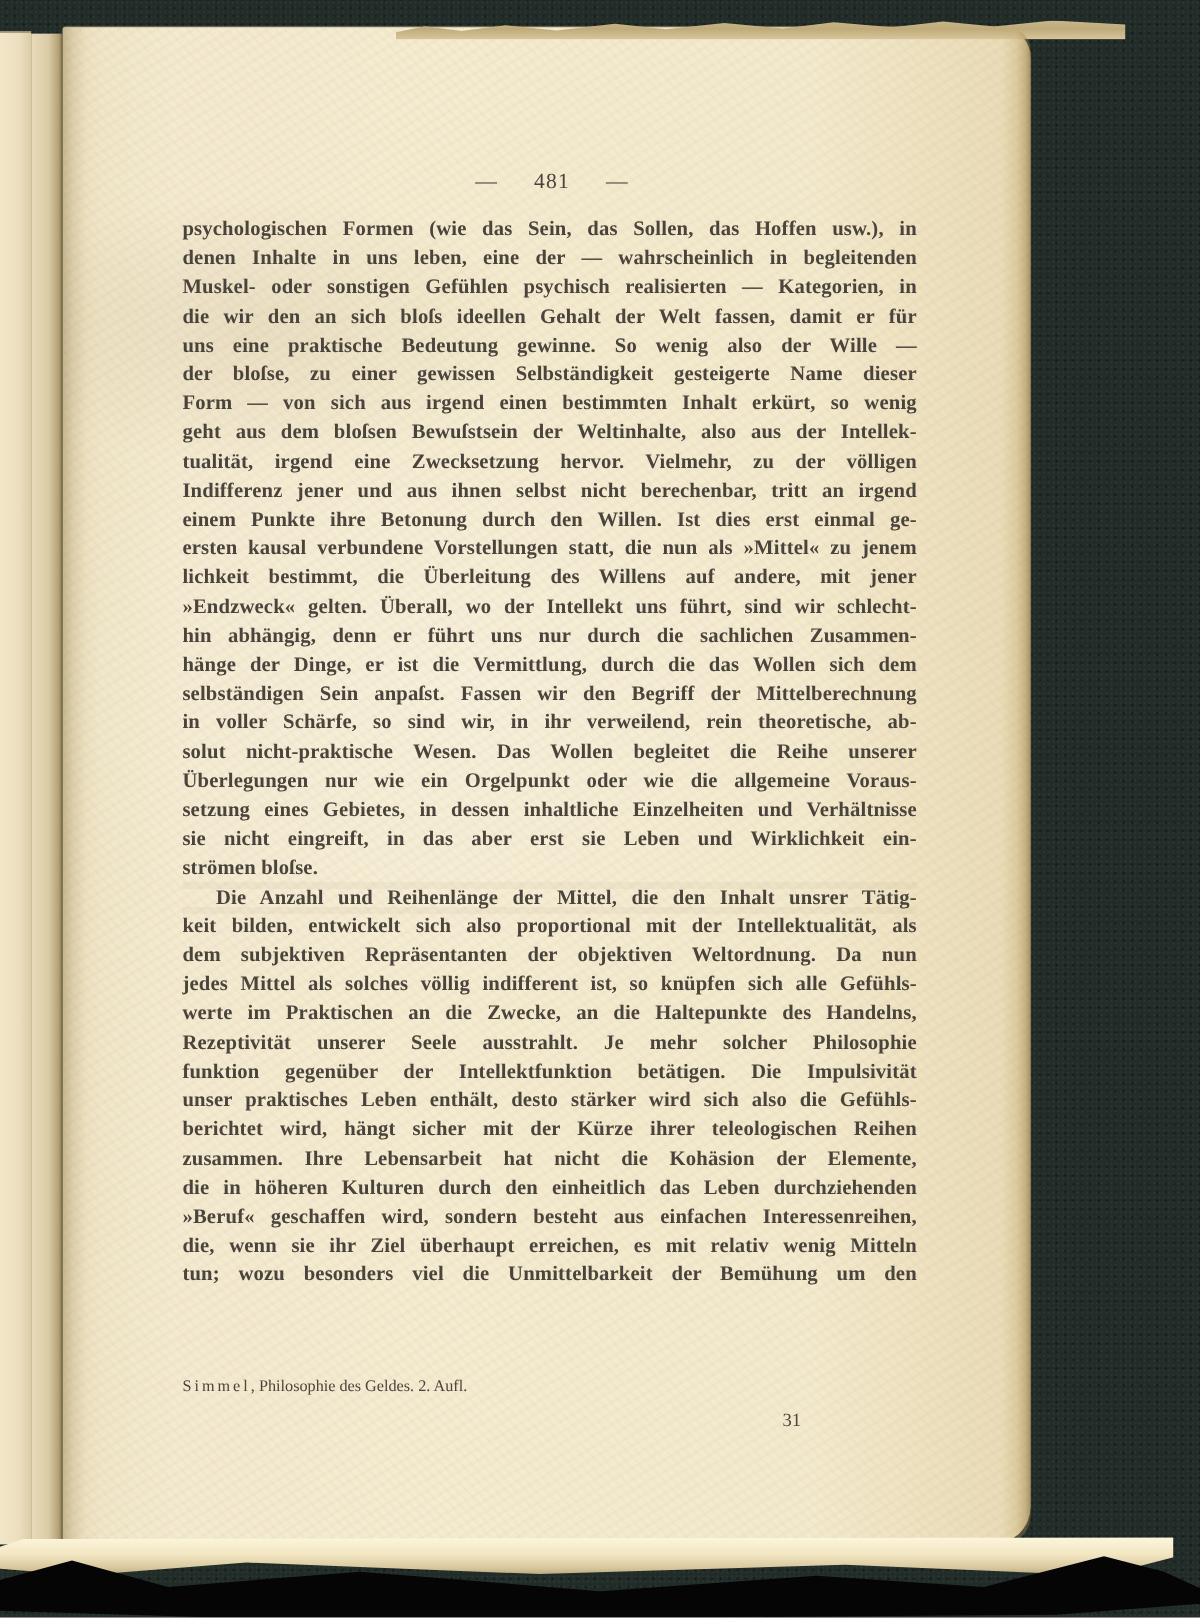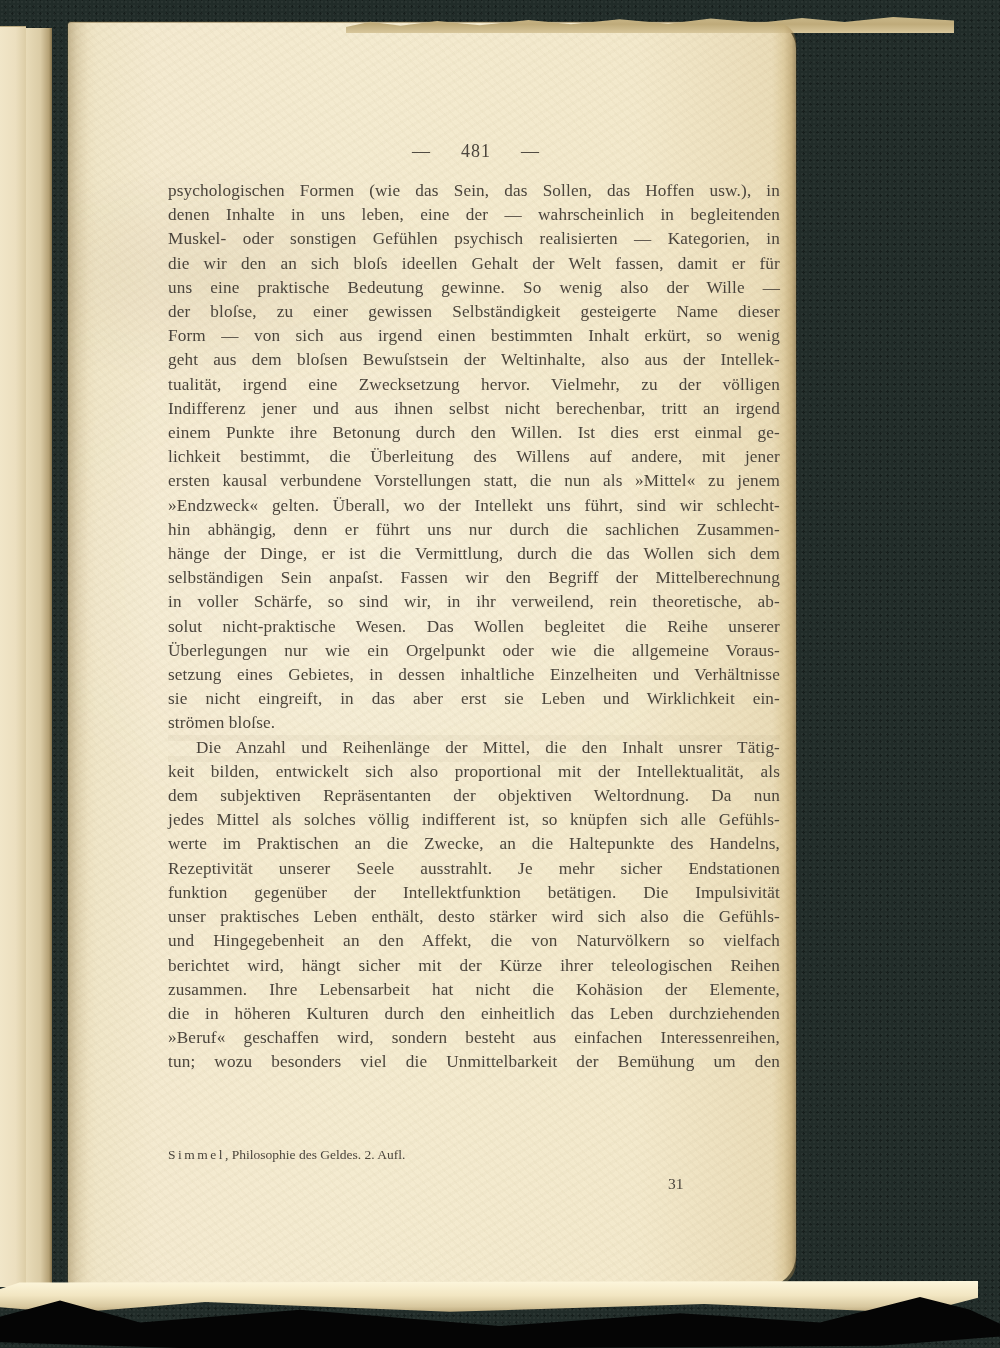--- a/index.html
+++ b/index.html
@@ -27,28 +27,29 @@
     position: absolute; left: 0; top: 26px; width: 26px; height: 1260px;
     background: linear-gradient(90deg, #f1e6c8 0%, #ecdfbf 60%, #dccda6 100%);
     border-top: 1px solid #bba97f;
   }
   .gutter-gap {
     position: absolute; left: 26px; top: 28px; width: 26px; height: 1258px;
     background: linear-gradient(90deg, #e8dbb8 0%, #dbcca6 55%, #b5a175 88%, #82704a 100%);
   }
 
   .page-main {
-    position: absolute; left: 68px; top: 22px; width: 728px; height: 1264px;
+    position: absolute; left: 52px; top: 22px; width: 788px; height: 1264px;
     border-radius: 3px 26px 32px 6px;
     background:
       radial-gradient(340px 160px at 20% 20%, rgba(140,115,70,0.10), transparent 70%),
       radial-gradient(560px 420px at 42% 44%, rgba(255,255,255,0.22), transparent 65%),
       linear-gradient(90deg, #e6d8b4 0%, #f0e6c8 4%, #f4ead0 12%, var(--paper, #f4ebd0) 40%, #f3e9cc 78%, #eadcb8 97%, #e2d2a9 100%);
     border-top: 1px solid rgba(140,120,80,0.55);
     box-shadow: 0 0 0 1px rgba(90,75,45,0.25);
+    padding-left: 19px;
   }
   .paper-grain {
     position: absolute; inset: 0; border-radius: inherit; pointer-events: none;
     background:
       repeating-linear-gradient(47deg, rgba(160,140,90,0.03) 0 2px, transparent 2px 6px),
       repeating-linear-gradient(-31deg, rgba(120,100,60,0.025) 0 3px, transparent 3px 8px);
   }
   .deckle-top {
     position: absolute; left: 278px; top: -6px; width: 608px; height: 16px;
     background: linear-gradient(180deg, #c9b789 0%, #bfab7a 45%, #d8c79c 100%);
@@ -90,21 +91,21 @@
     color: var(--ink, #4a443c);
   }
   .running-header span { margin: 0 15px; }
 
   .body-text {
     position: absolute; left: 100px; top: 156px; width: 612px;
     font-size: 17.2px; line-height: 24.2px;
     color: var(--ink, #4a443c);
     letter-spacing: 0.15px;
   }
-  .tline { text-align: justify; text-align-last: justify; }
+  .tline { text-align: justify; text-align-last: justify; font-weight: bold; }
   .tline.no-just { text-align-last: left; }
   .tline.indent { text-indent: 28px; }
 
   .page-footer {
     position: absolute; left: 100px; top: 1123px; width: 616px; height: 22px;
     font-size: 13.5px; line-height: 18px;
     color: var(--ink, #4a443c);
   }
   .page-footer .author { letter-spacing: 2.5px; }
   .page-footer .sheet-number {
@@ -136,47 +137,47 @@
           <div class="tline">denen Inhalte in uns leben, eine der — wahrscheinlich in begleitenden</div>
           <div class="tline">Muskel- oder sonstigen Gefühlen psychisch realisierten — Kategorien, in</div>
           <div class="tline">die wir den an sich bloſs ideellen Gehalt der Welt fassen, damit er für</div>
           <div class="tline">uns eine praktische Bedeutung gewinne. So wenig also der Wille —</div>
           <div class="tline">der bloſse, zu einer gewissen Selbständigkeit gesteigerte Name dieser</div>
           <div class="tline">Form — von sich aus irgend einen bestimmten Inhalt erkürt, so wenig</div>
           <div class="tline">geht aus dem bloſsen Bewuſstsein der Weltinhalte, also aus der Intellek-</div>
           <div class="tline">tualität, irgend eine Zwecksetzung hervor. Vielmehr, zu der völligen</div>
           <div class="tline">Indifferenz jener und aus ihnen selbst nicht berechenbar, tritt an irgend</div>
           <div class="tline">einem Punkte ihre Betonung durch den Willen. Ist dies erst einmal ge-</div>
+          <div class="tline">ersten kausal verbundene Vorstellungen statt, die nun als »Mittel« zu jenem</div>
           <div class="tline">lichkeit bestimmt, die Überleitung des Willens auf andere, mit jener</div>
-          <div class="tline">ersten kausal verbundene Vorstellungen statt, die nun als »Mittel« zu jenem</div>
           <div class="tline">»Endzweck« gelten. Überall, wo der Intellekt uns führt, sind wir schlecht-</div>
           <div class="tline">hin abhängig, denn er führt uns nur durch die sachlichen Zusammen-</div>
           <div class="tline">hänge der Dinge, er ist die Vermittlung, durch die das Wollen sich dem</div>
           <div class="tline">selbständigen Sein anpaſst. Fassen wir den Begriff der Mittelberechnung</div>
           <div class="tline">in voller Schärfe, so sind wir, in ihr verweilend, rein theoretische, ab-</div>
           <div class="tline">solut nicht-praktische Wesen. Das Wollen begleitet die Reihe unserer</div>
           <div class="tline">Überlegungen nur wie ein Orgelpunkt oder wie die allgemeine Voraus-</div>
           <div class="tline">setzung eines Gebietes, in dessen inhaltliche Einzelheiten und Verhältnisse</div>
           <div class="tline">sie nicht eingreift, in das aber erst sie Leben und Wirklichkeit ein-</div>
           <div class="tline no-just">strömen bloſse.</div>
         </div>
         <div class="para">
           <div class="tline indent">Die Anzahl und Reihenlänge der Mittel, die den Inhalt unsrer Tätig-</div>
           <div class="tline">keit bilden, entwickelt sich also proportional mit der Intellektualität, als</div>
           <div class="tline">dem subjektiven Repräsentanten der objektiven Weltordnung. Da nun</div>
           <div class="tline">jedes Mittel als solches völlig indifferent ist, so knüpfen sich alle Gefühls-</div>
           <div class="tline">werte im Praktischen an die Zwecke, an die Haltepunkte des Handelns,</div>
-          <div class="tline">Rezeptivität unserer Seele ausstrahlt. Je mehr sicher Endstationen</div>
+          <div class="tline">Rezeptivität unserer Seele ausstrahlt. Je mehr solcher Philosophie</div>
           <div class="tline">funktion gegenüber der Intellektfunktion betätigen. Die Impulsivität</div>
           <div class="tline">unser praktisches Leben enthält, desto stärker wird sich also die Gefühls-</div>
-          <div class="tline">und Hingegebenheit an den Affekt, die von Naturvölkern so vielfach</div>
           <div class="tline">berichtet wird, hängt sicher mit der Kürze ihrer teleologischen Reihen</div>
           <div class="tline">zusammen. Ihre Lebensarbeit hat nicht die Kohäsion der Elemente,</div>
           <div class="tline">die in höheren Kulturen durch den einheitlich das Leben durchziehenden</div>
           <div class="tline">»Beruf« geschaffen wird, sondern besteht aus einfachen Interessenreihen,</div>
+          <div class="tline">die, wenn sie ihr Ziel überhaupt erreichen, es mit relativ wenig Mitteln</div>
           <div class="tline">tun; wozu besonders viel die Unmittelbarkeit der Bemühung um den</div>
         </div>
       </div>
 
     <div class="page-footer">
       <span class="author">Simmel</span><span>, Philosophie des Geldes. 2. Aufl.</span>
       <span class="sheet-number">31</span>
     </div>
   </div>
 

